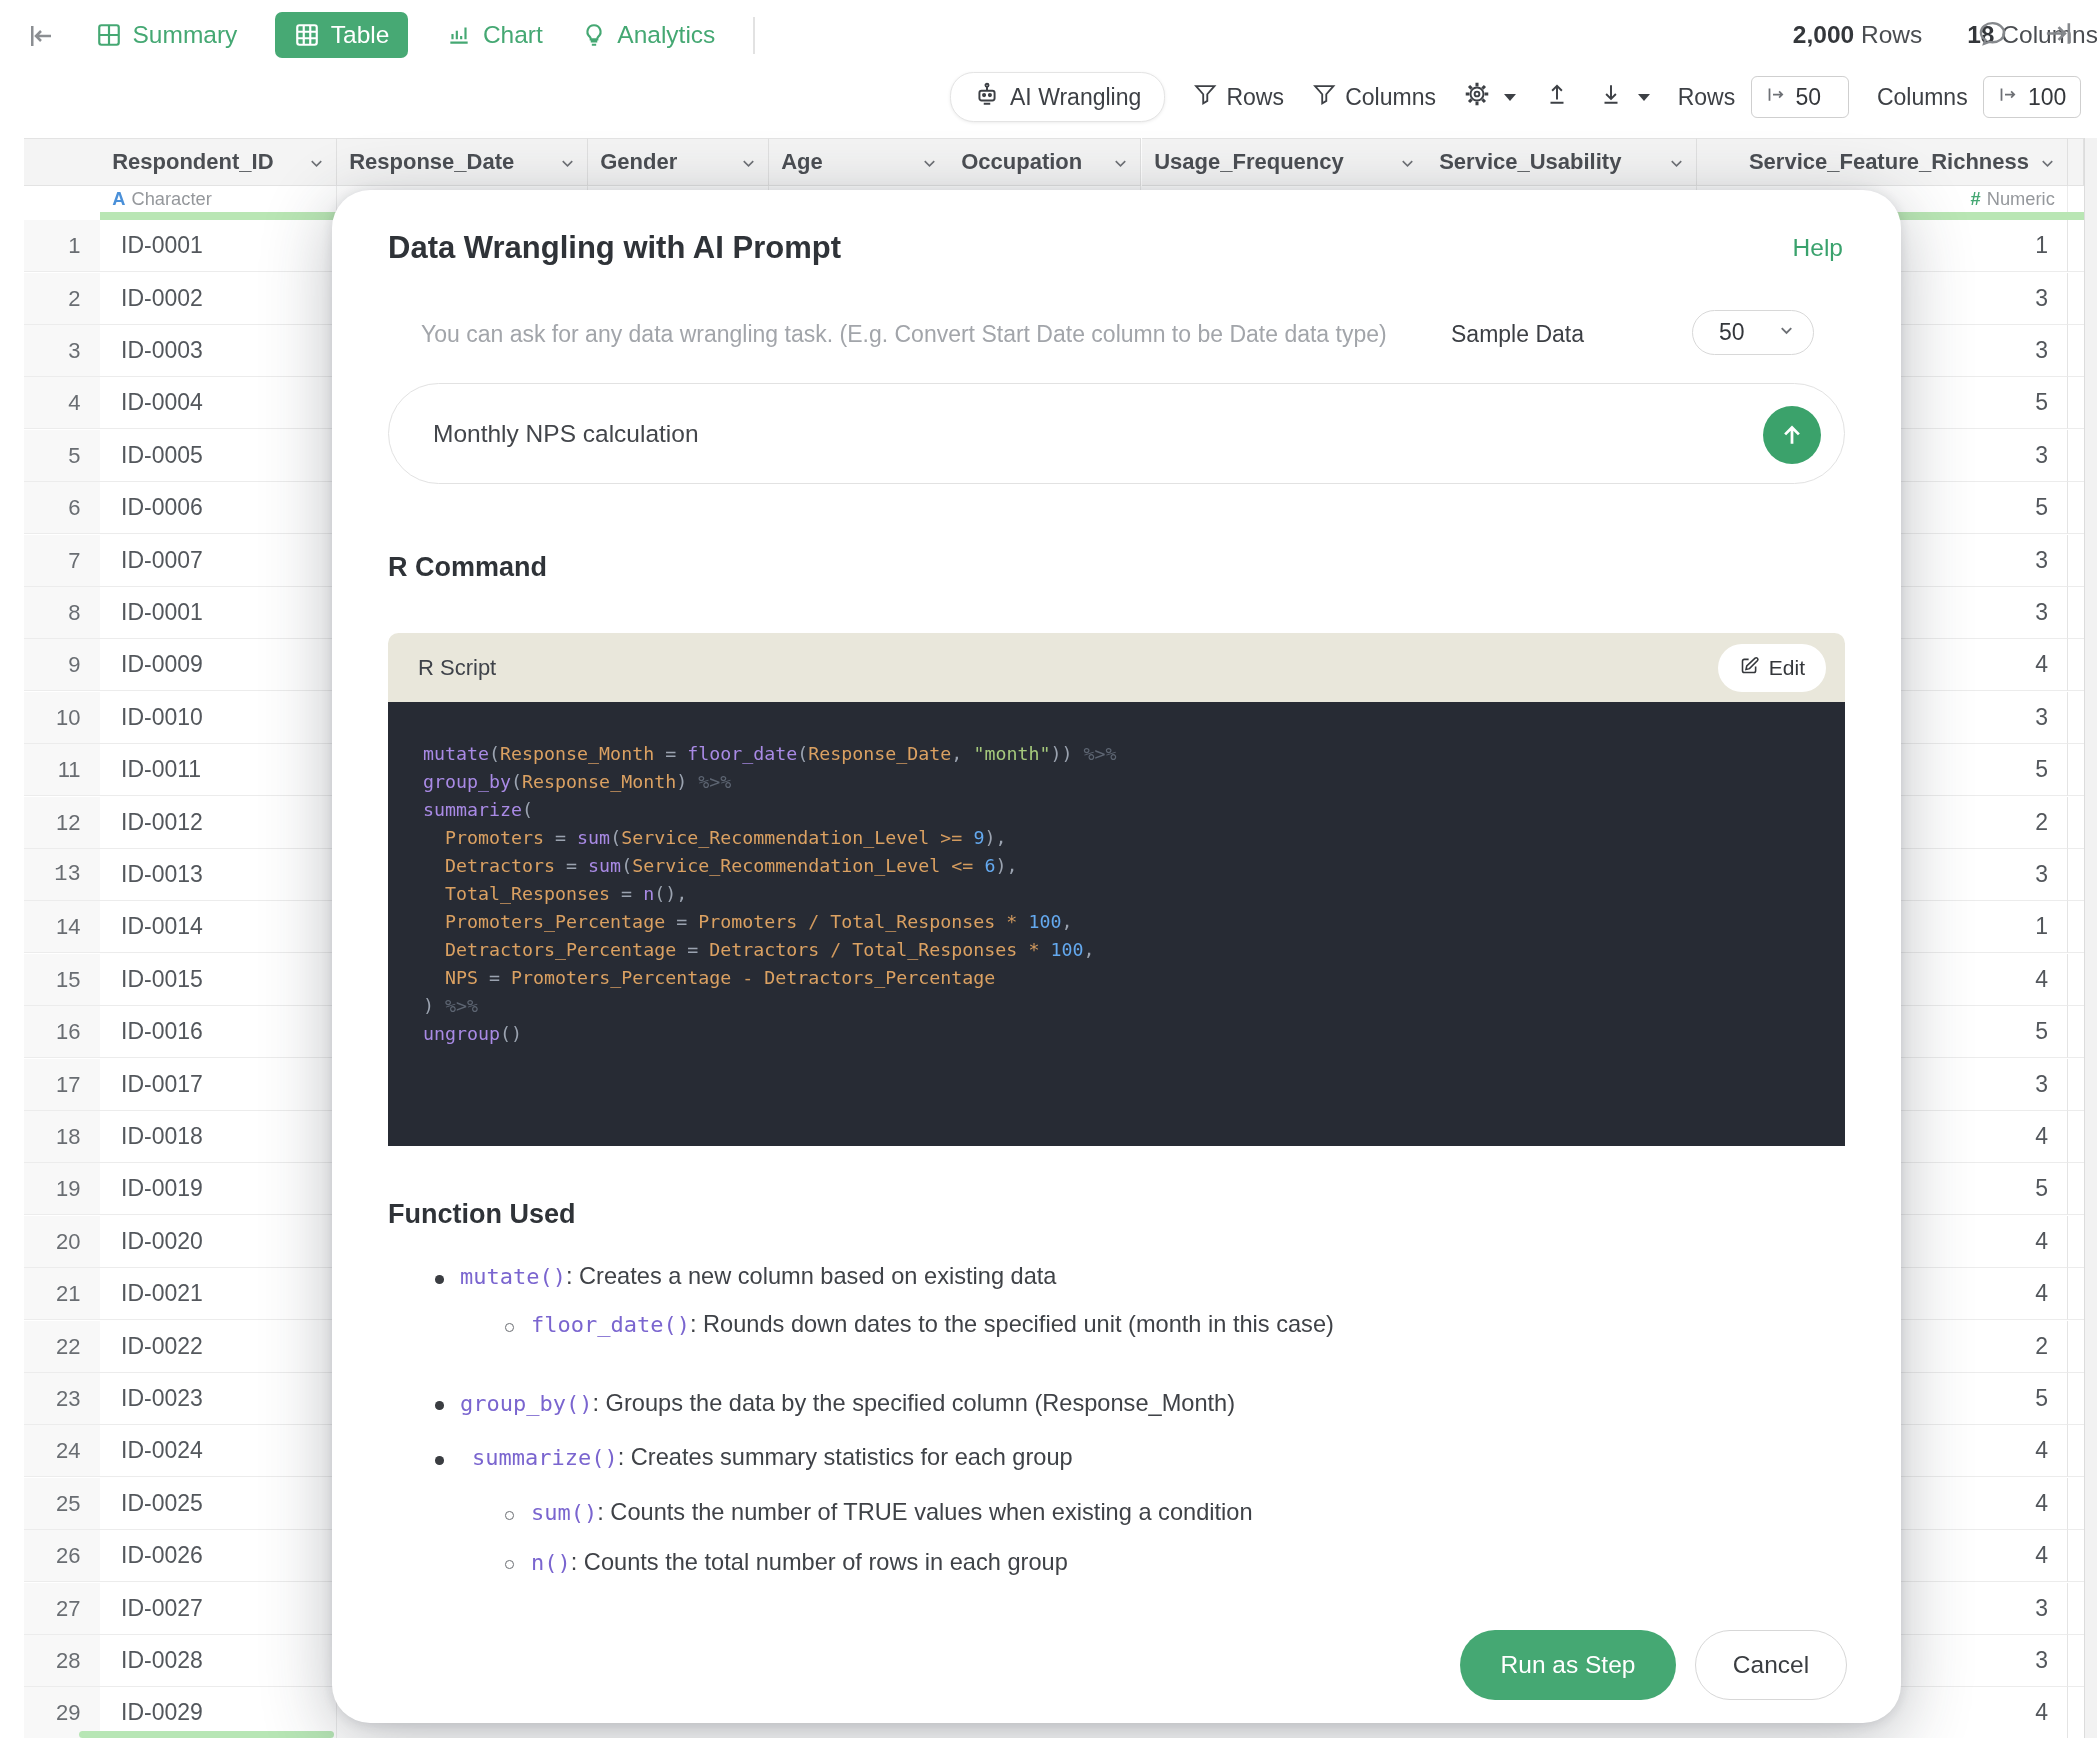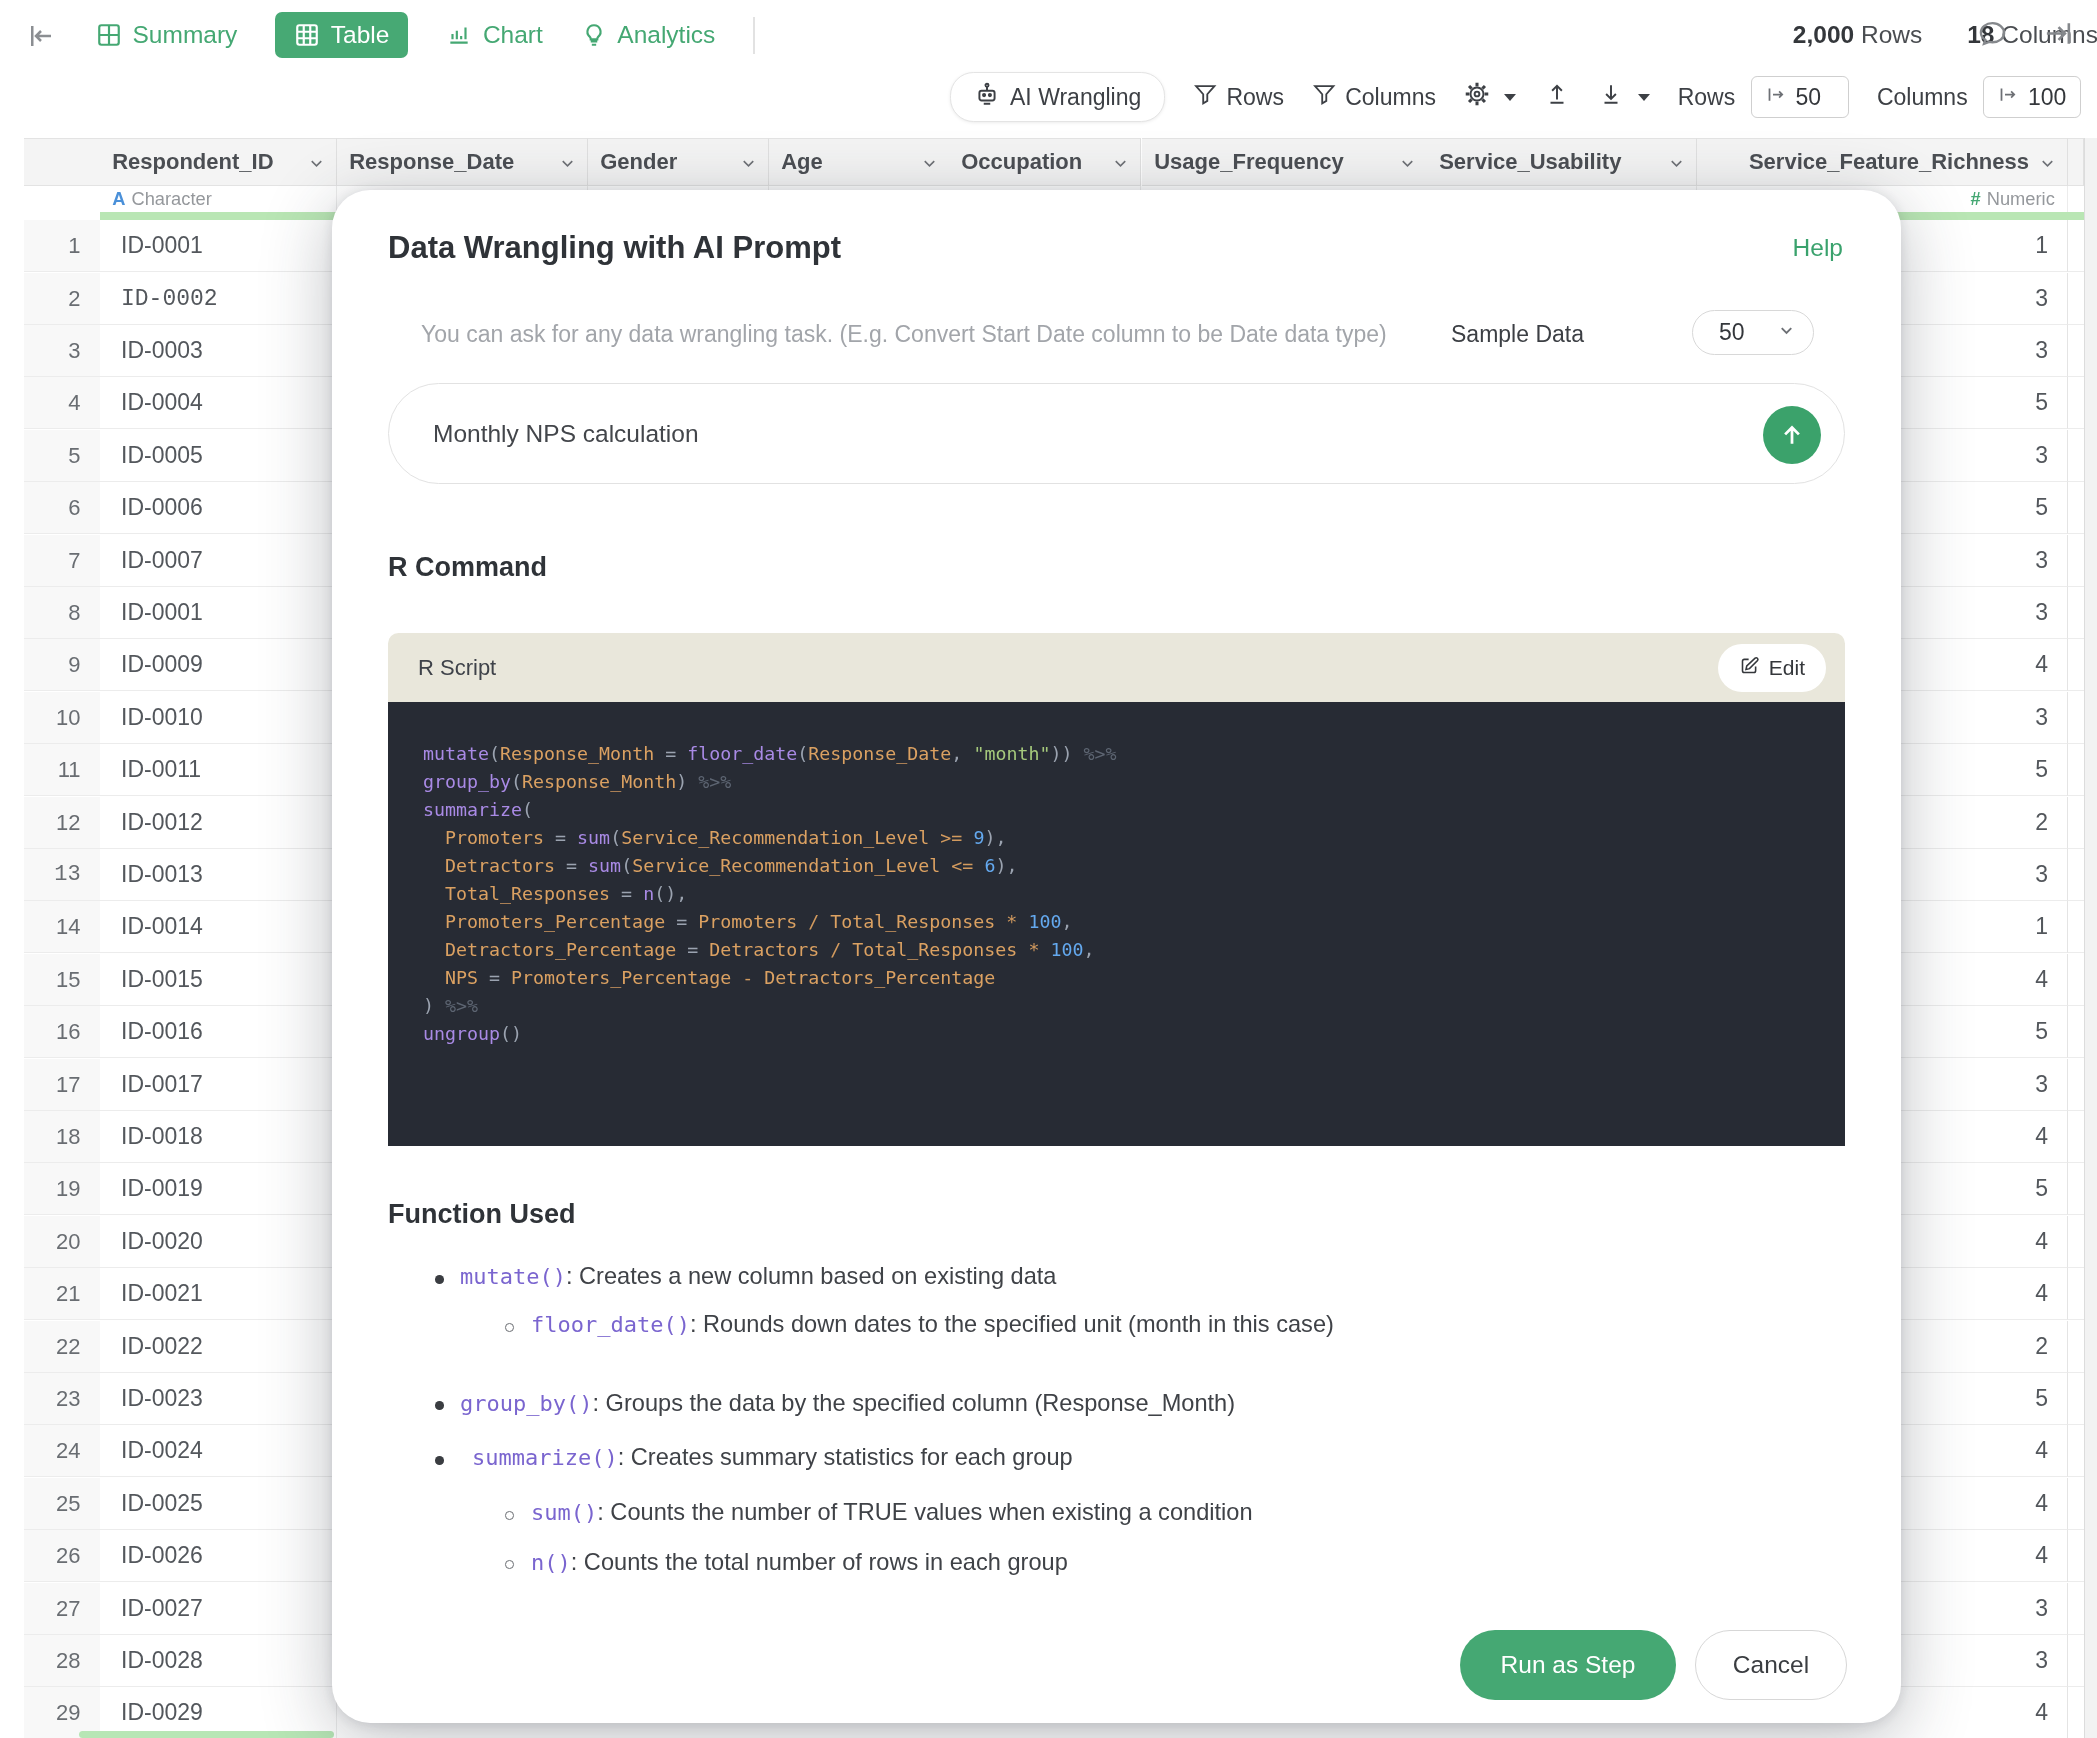--- a/index.html
+++ b/index.html
@@ -285,21 +285,21 @@
       <div class="type-cell" style="left: 2068px; width: 15.7px;"></div>
       <div class="gbar" style="left: 100px; width: 237px;"></div>
       <div class="gbar" style="left: 1697px; width: 387px;"></div>
     </div>
   <div id="tbody">
       <div class="row-cell row-num" style="left: 23.6px; width: 77px; top: 220px; height: 52px; position: absolute;">1</div>
       <div class="row-cell row-id" style="left: 100px; width: 237px; top: 220px; height: 52px; position: absolute;">ID-0001</div>
       <div class="row-cell row-val" style="left: 1697px; width: 371px; top: 220px; height: 52px; position: absolute;">1</div>
       <div class="row-cell " style="left: 2068px; width: 15.7px; top: 220px; height: 52px; position: absolute;"></div>
       <div class="row-cell row-num" style="left: 23.6px; width: 77px; top: 273px; height: 52px; position: absolute;">2</div>
-      <div class="row-cell row-id" style="left: 100px; width: 237px; top: 273px; height: 52px; position: absolute; font-family: Liberation Mono, monospace;">ID-0002</div>
+      <div class="row-cell row-id" style="left: 100px; width: 237px; top: 273px; height: 52px; position: absolute;">ID-0002</div>
       <div class="row-cell row-val" style="left: 1697px; width: 371px; top: 273px; height: 52px; position: absolute;">3</div>
       <div class="row-cell " style="left: 2068px; width: 15.7px; top: 273px; height: 52px; position: absolute;"></div>
       <div class="row-cell row-num" style="left: 23.6px; width: 77px; top: 325px; height: 52px; position: absolute;">3</div>
       <div class="row-cell row-id" style="left: 100px; width: 237px; top: 325px; height: 52px; position: absolute;">ID-0003</div>
       <div class="row-cell row-val" style="left: 1697px; width: 371px; top: 325px; height: 52px; position: absolute;">3</div>
       <div class="row-cell " style="left: 2068px; width: 15.7px; top: 325px; height: 52px; position: absolute;"></div>
       <div class="row-cell row-num" style="left: 23.6px; width: 77px; top: 377px; height: 52px; position: absolute;">4</div>
       <div class="row-cell row-id" style="left: 100px; width: 237px; top: 377px; height: 52px; position: absolute;">ID-0004</div>
       <div class="row-cell row-val" style="left: 1697px; width: 371px; top: 377px; height: 52px; position: absolute;">5</div>
       <div class="row-cell " style="left: 2068px; width: 15.7px; top: 377px; height: 52px; position: absolute;"></div>

